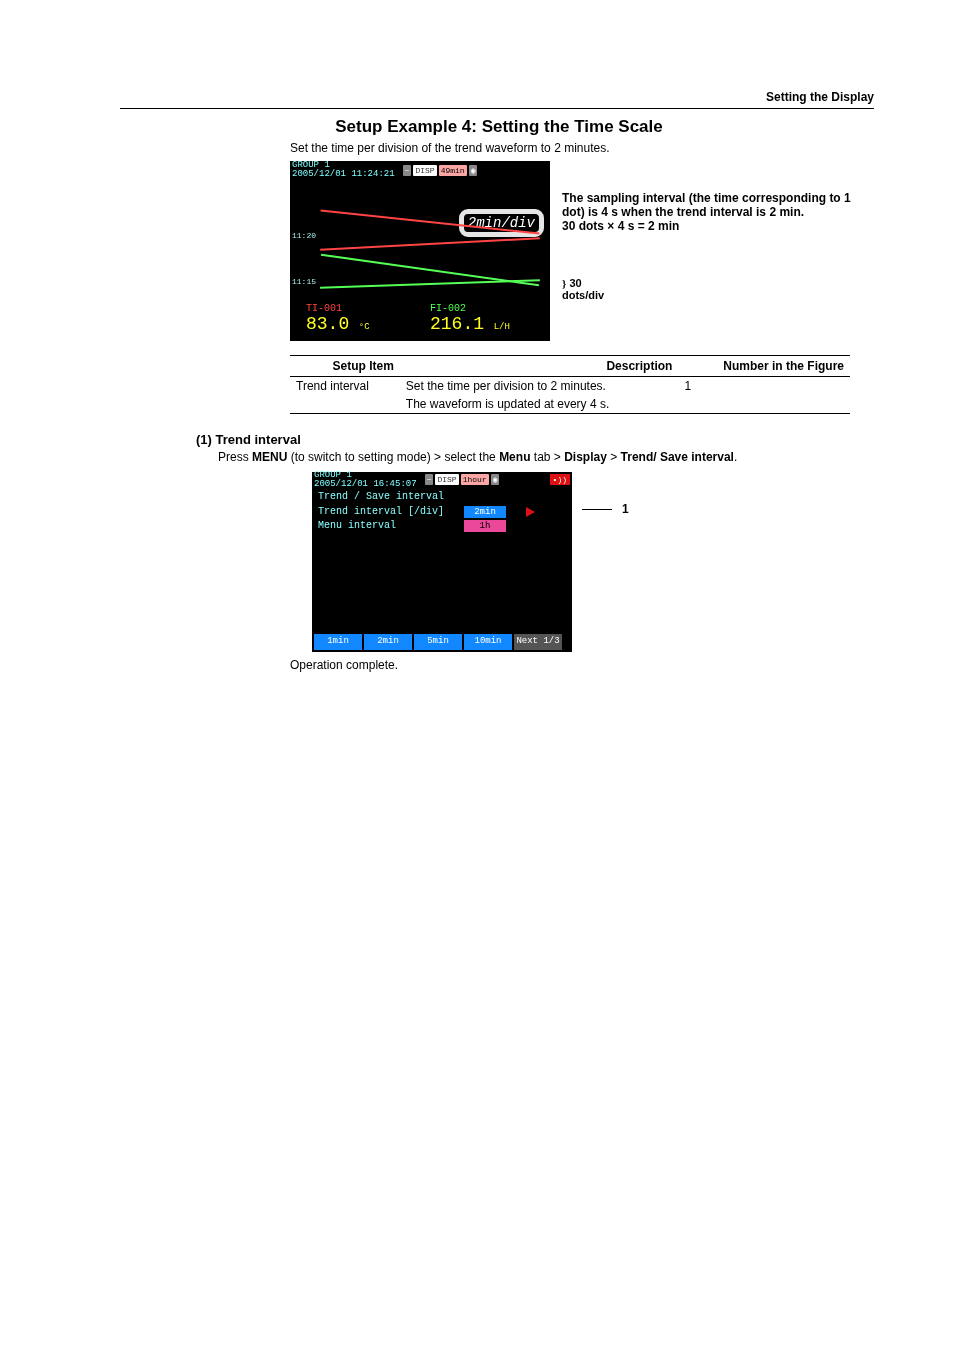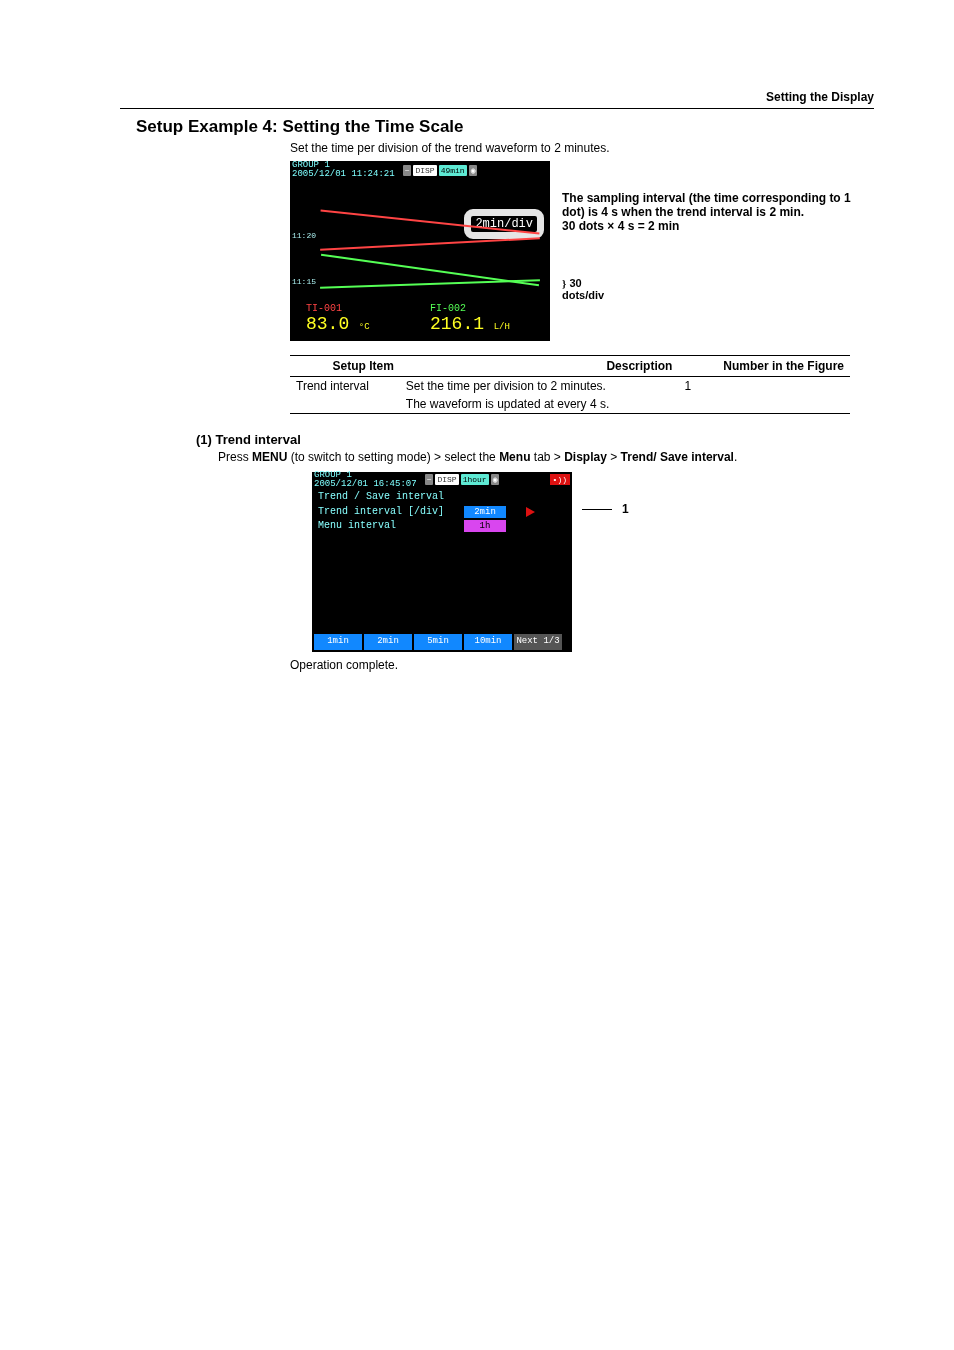--- a/index.html
+++ b/index.html
@@ -22,21 +22,22 @@
     font-weight: bold;
     padding-bottom: 4px;
   }
   .rule {
     border-top: 1px solid #000;
     margin-bottom: 6px;
   }
   h2.section {
     font-size: 17px;
     font-weight: bold;
-    margin: 8px 0 4px 16px;
+    margin: 8px 0 4px 4px;
+    text-align: center;
   }
   .body-text {
     font-size: 12px;
     margin: 4px 0 6px 170px; 
   }
   
   .fig1-row {
     margin-left: 170px;
     display: flex;
     align-items: flex-start;
@@ -53,39 +54,39 @@
     height: 18px;
     background: #000;
     display: flex;
     align-items: center;
     gap: 2px;
     padding: 0 2px;
     font-size: 9px;
   }
   .scr1 .hdr .grp { color: #7fffff; line-height: 9px; }
   .icon-box { display:inline-block; background:#fff; font-size:8px; padding:1px 2px; color:#333; border-radius:1px;}
-  .icon-green { background:#5eead4; color:#000; }
+  .icon-green { background:#fca5a5; color:#000; }
   .icon-grey { background:#888; color:#fff; }
   .flag-icon {
     width:14px; height:12px; background:#d11; display:inline-block; position:relative;
   }
   .flag-icon::after{content:"1"; position:absolute; color:#fff; font-size:8px; left:4px; top:0;}
   .scr1 .chart {
     position: absolute;
     top: 18px; left: 0; right: 0; bottom: 40px;
     background: #000;
   }
   .axis-tick { position:absolute; left:2px; color:#aee; font-size:8px;}
   .waveline { position:absolute; }
   .red-line { border-top:2px solid #f44; width:220px;}
   .grn-line { border-top:2px solid #5f5; width:220px;}
   .bubble {
     position:absolute; right:6px; top:30px;
-    border:7px solid #e5e5e5; border-radius:9px;
-    color:#fff; font-size:12px; padding:1px 4px;
+    border:5px solid #e5e5e5; border-radius:9px;
+    color:#fff; font-size:14px; padding:1px 4px;font-style:italic;
   }
   .scr1 .footer {
     position:absolute; bottom:0; left:12px; right:0; height:40px;
     display:flex;
   }
   .scr1 .footer .cell { flex:1; padding:2px 4px; }
   .scr1 .footer .t1 { color:#f44; font-size:10px;}
   .scr1 .footer .t2 { color:#5f5; font-size:10px;}
   .scr1 .footer .val-red { color:#ff2; font-size:18px; font-family:"Courier New"; }
   .scr1 .footer .val-grn { color:#ff2; font-size:18px; font-family:"Courier New"; }
@@ -120,21 +121,21 @@
   }
   .scr2 .hdr2 {
     height:16px; display:flex; align-items:center; gap:2px; padding:0 2px; font-size:9px;
   }
   .scr2 .hdr2 .grp { color:#7fffff; line-height:9px;}
   .icon-red { background:#d11; color:#fff; padding:1px 3px; font-size:8px;}
   .pane-title { color:#8ff; font-size:10px; padding:3px 6px;}
   .setting-row {
     display:flex; align-items:center; gap:16px; font-size:10px; color:#8ff; padding:1px 6px;
   }
-  .val-box { background:#d946ef; color:#000; font-size:9px; padding:1px 6px; min-width:30px; text-align:center;}
+  .val-box { background:#ec4899; color:#000; font-size:9px; padding:1px 6px; min-width:30px; text-align:center;}
   .val-box.sel { background:#18f; color:#fff;}
   .softkeys {
     position:absolute; bottom:0; left:0; right:8px; height:16px; display:flex; gap:2px; padding:0 2px 2px 2px;
   }
   .softkeys .sk { flex:1; background:#18f; color:#fff; font-size:9px; text-align:center; line-height:14px;}
   .softkeys .sk.grey { background:#555; }
   .arrow-red {
     width:0; height:0; border-top:5px solid transparent; border-bottom:5px solid transparent; border-left:9px solid #d11;
     display:inline-block; margin-left:4px;
   }

